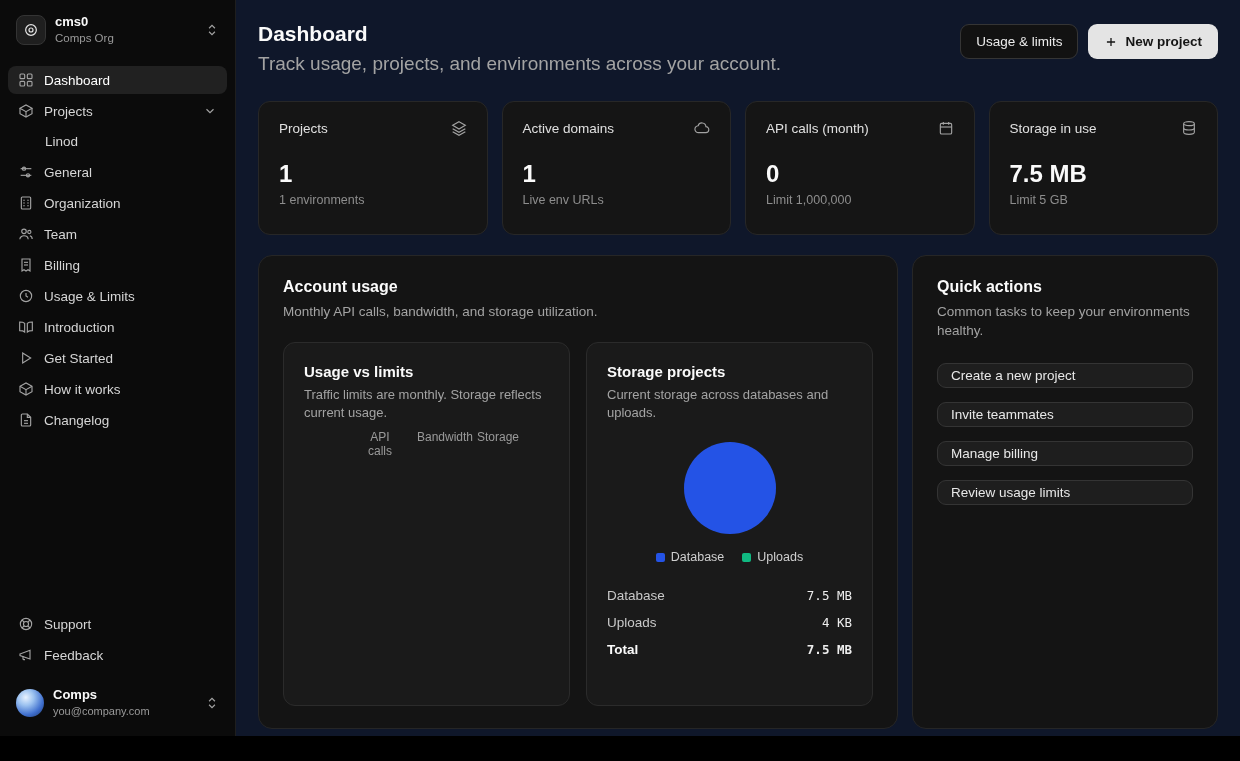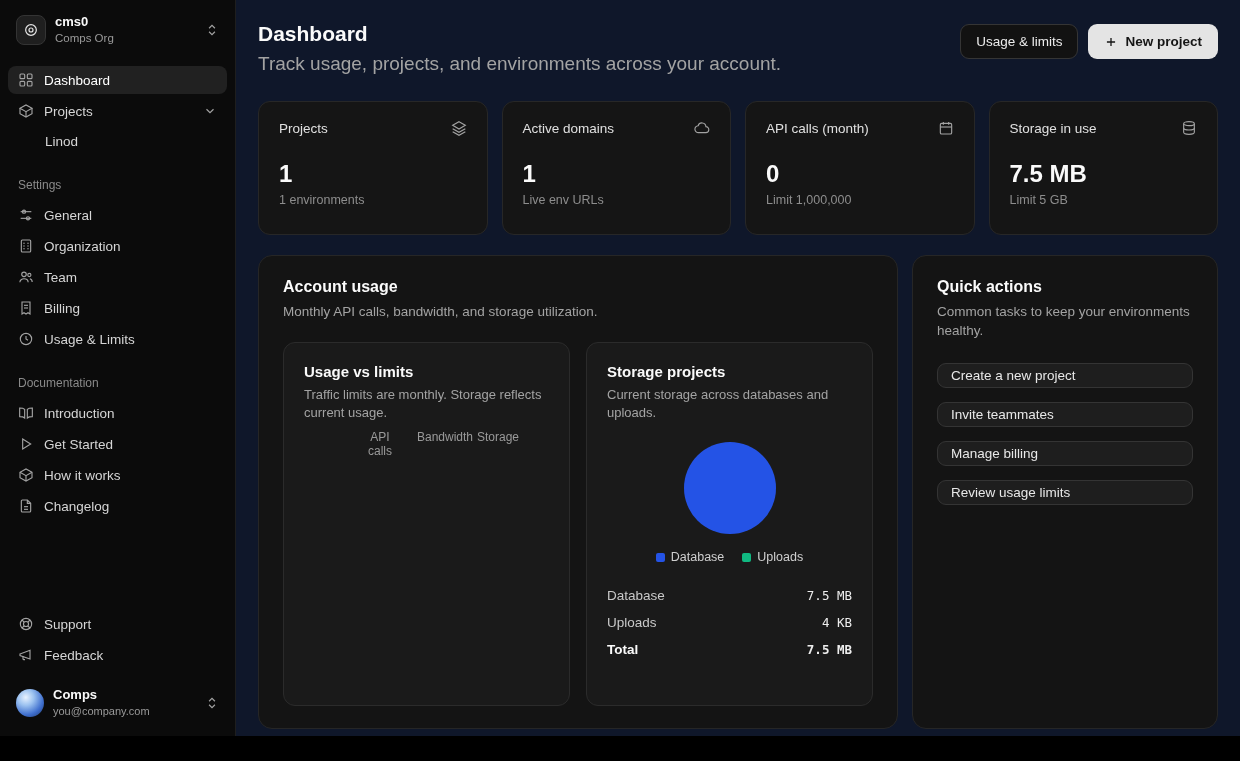--- a/index.html
+++ b/index.html
@@ -141,21 +141,20 @@
           <svg width="14" height="14" viewBox="0 0 24 24" fill="none" stroke="currentColor" stroke-width="2">
               <path d="M6 9l6 6 6-6"></path>
             </svg>
         </span>
       </div>
 
       <div class="nav-item nav-sub">
         <span>Linod</span>
       </div>
 
-      <div class="section-label">Settings</div>
 
       <div class="nav-item">
         <span class="icon">
           <svg width="16" height="16" viewBox="0 0 24 24" fill="none" stroke="currentColor" stroke-width="1.7">
               <line x1="4" y1="7" x2="20" y2="7"></line>
               <circle cx="9" cy="7" r="2.4"></circle>
               <line x1="4" y1="17" x2="20" y2="17"></line>
               <circle cx="15" cy="17" r="2.4"></circle>
             </svg>
         </span>
@@ -194,21 +193,20 @@
       <div class="nav-item">
         <span class="icon">
           <svg width="16" height="16" viewBox="0 0 24 24" fill="none" stroke="currentColor" stroke-width="1.7">
               <circle cx="12" cy="12" r="8.5"></circle>
               <path d="M12 7.5V12l3 2"></path>
             </svg>
         </span>
         <span>Usage &amp; Limits</span>
       </div>
 
-      <div class="section-label">Documentation</div>
 
       <div class="nav-item">
         <span class="icon">
           <svg width="16" height="16" viewBox="0 0 24 24" fill="none" stroke="currentColor" stroke-width="1.7">
               <path d="M2.5 4.5c3.4 0 6 .6 7.5 2v13c-1.5-1.4-4.1-2-7.5-2v-13z"></path>
               <path d="M21.5 4.5c-3.4 0-6 .6-7.5 2v13c1.5-1.4 4.1-2 7.5-2v-13z"></path>
             </svg>
         </span>
         <span>Introduction</span>
       </div>

